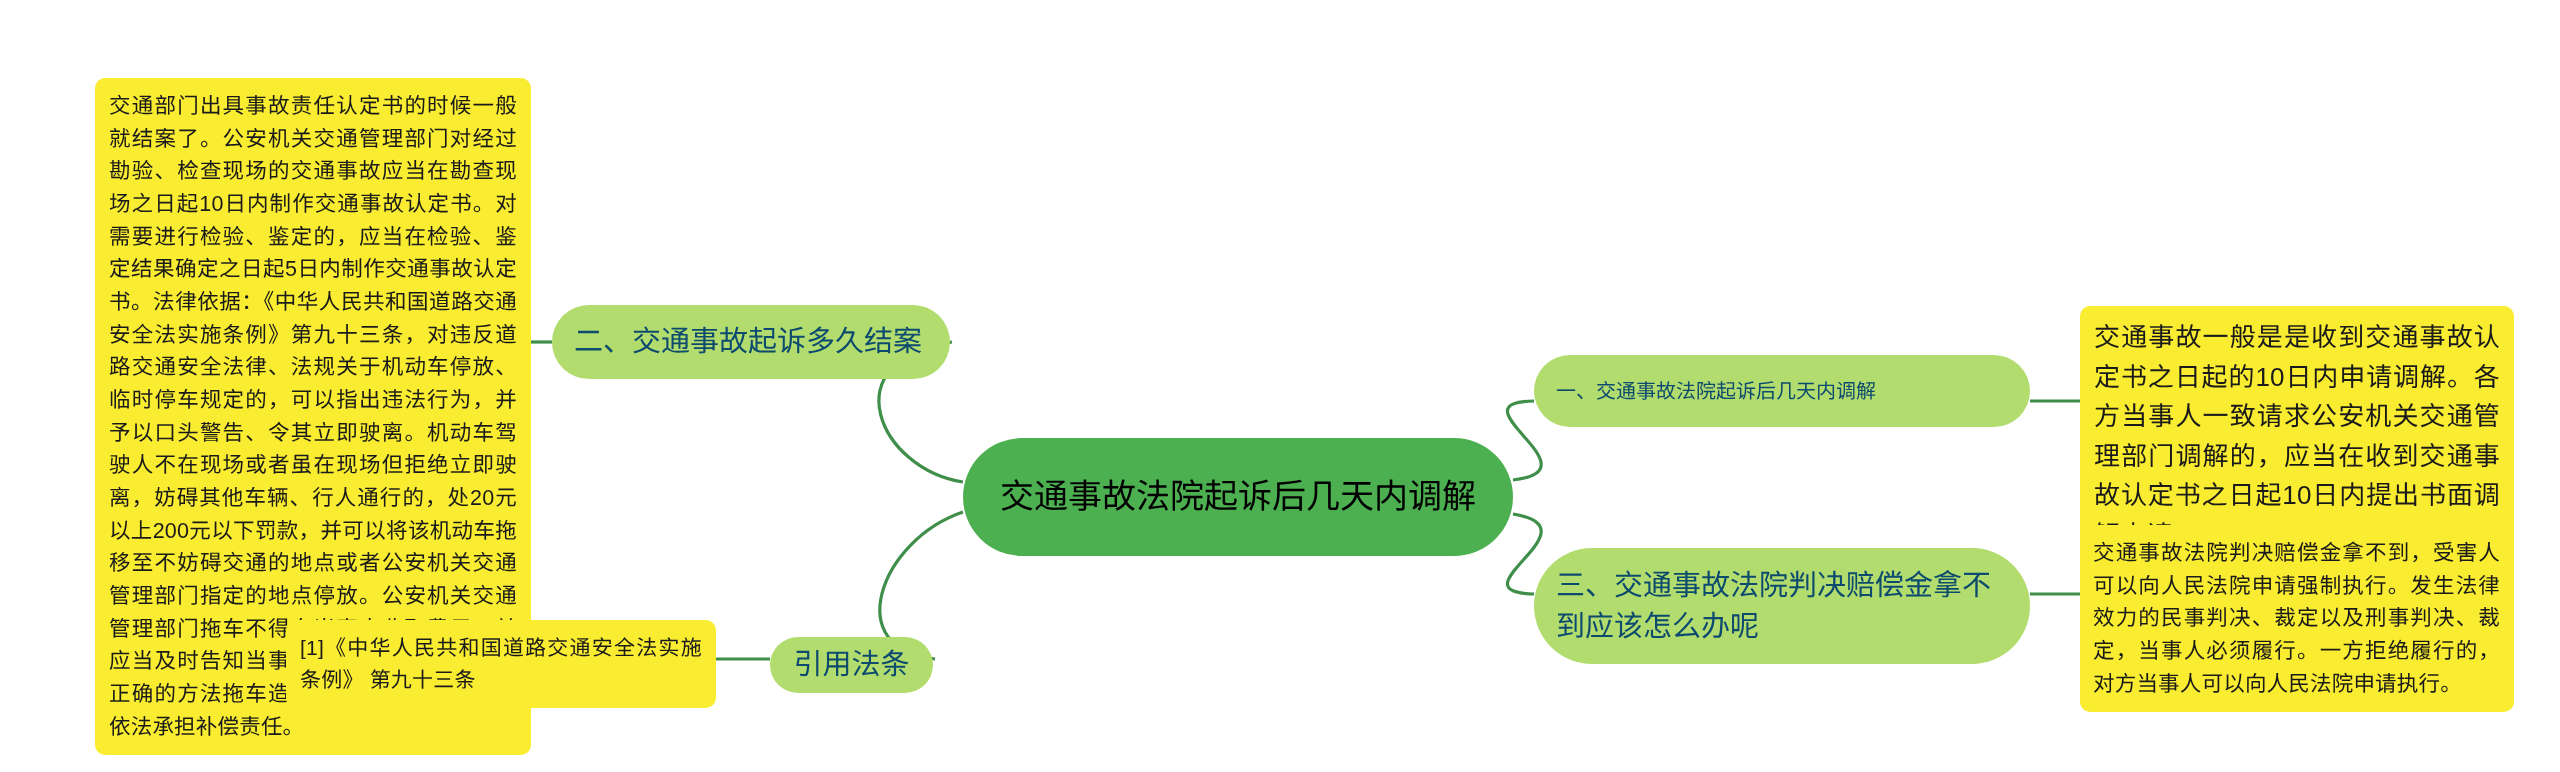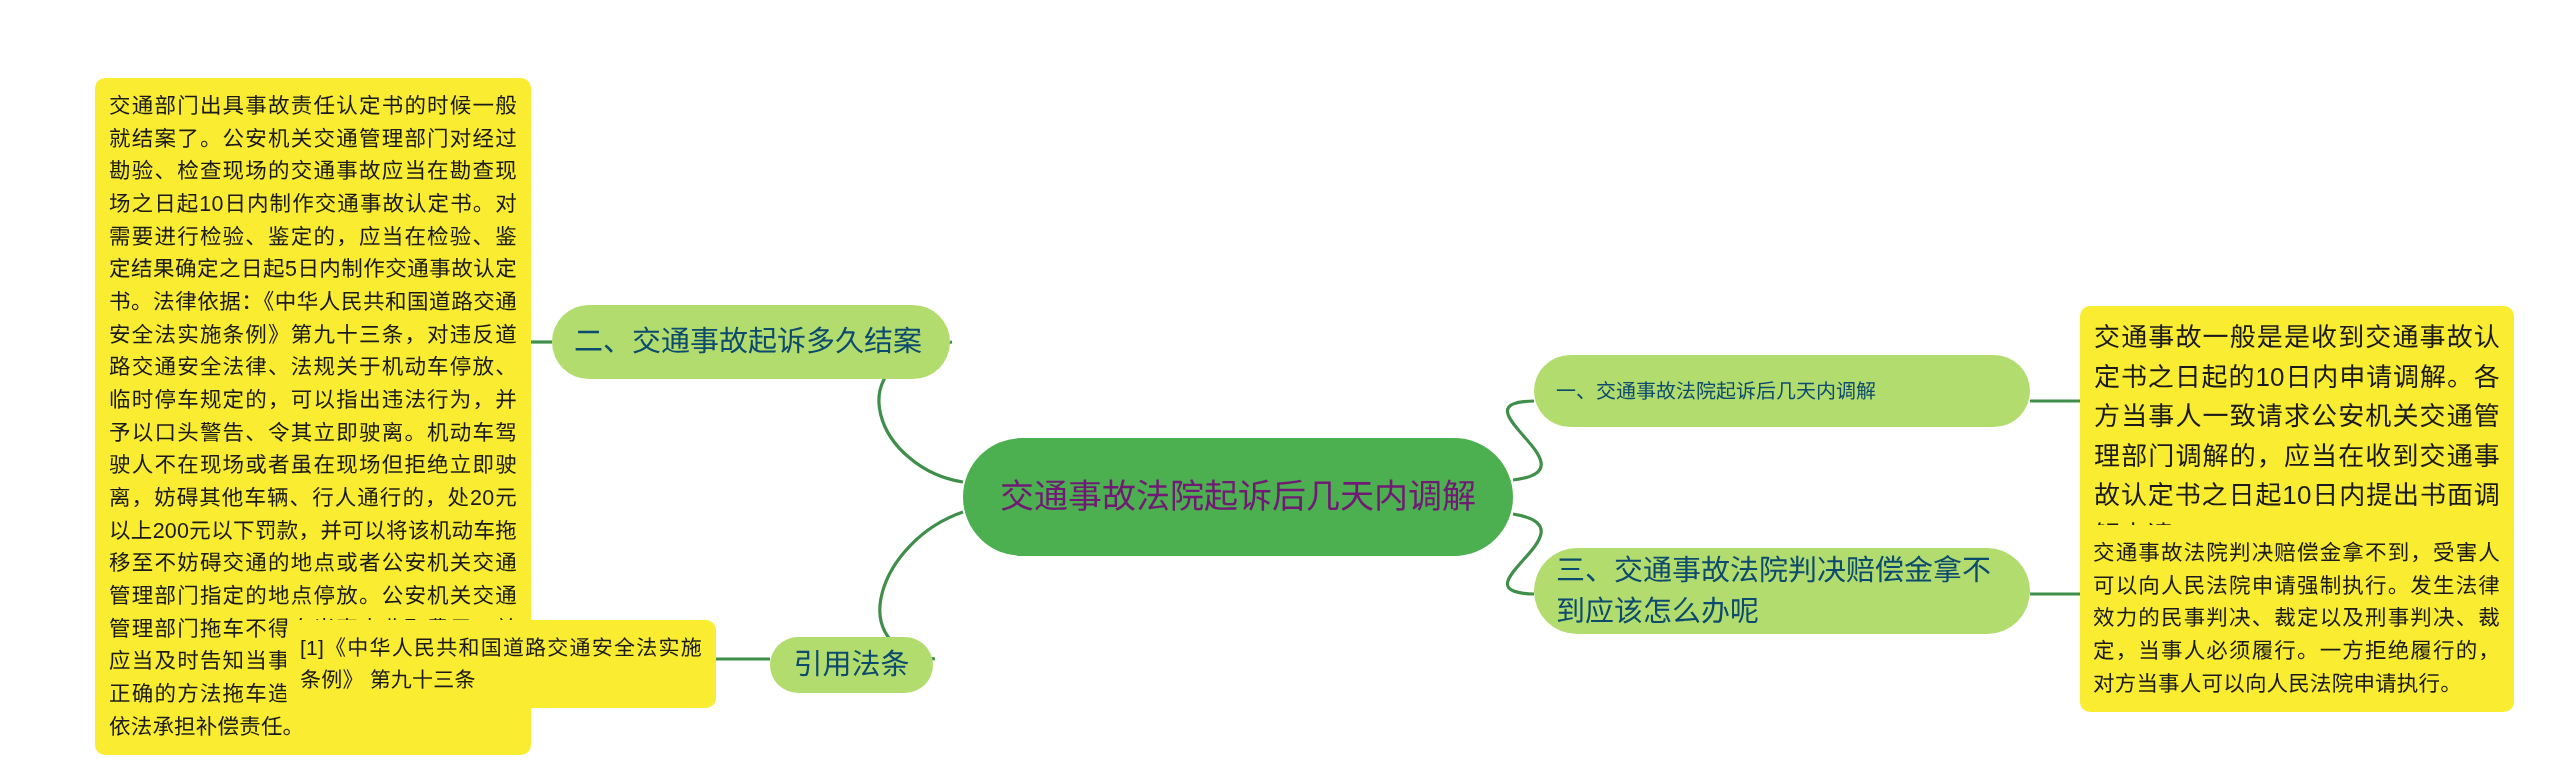--- a/index.html
+++ b/index.html
@@ -60,29 +60,29 @@
     justify-content:center;
     margin-top:12px;
   }
   #node-root{
     left:963px; top:438px; width:550px; height:118px;
     background:#4caf50;
     border-radius:999px;
     font-size:34px;
     text-align:center;
     display:flex;align-items:center;justify-content:center;
-    color:#701a75;
+    color:#000000;
     line-height:1.45;
   }
   #node-one{
     left:1534px; top:355px; width:496px; height:72px;
     font-size:20px;
   }
   #node-three{
-    left:1534px; top:548px; width:496px; height:86px;
+    left:1534px; top:548px; width:496px; height:116px;
     font-size:29px;
   }
   #note-one{
     left:2080px; top:306px; width:434px;
     font-size:26px;
   }
   #note-three{
     left:2080px; top:525px; width:434px;
     font-size:21.5px;
     padding-left:13px;

